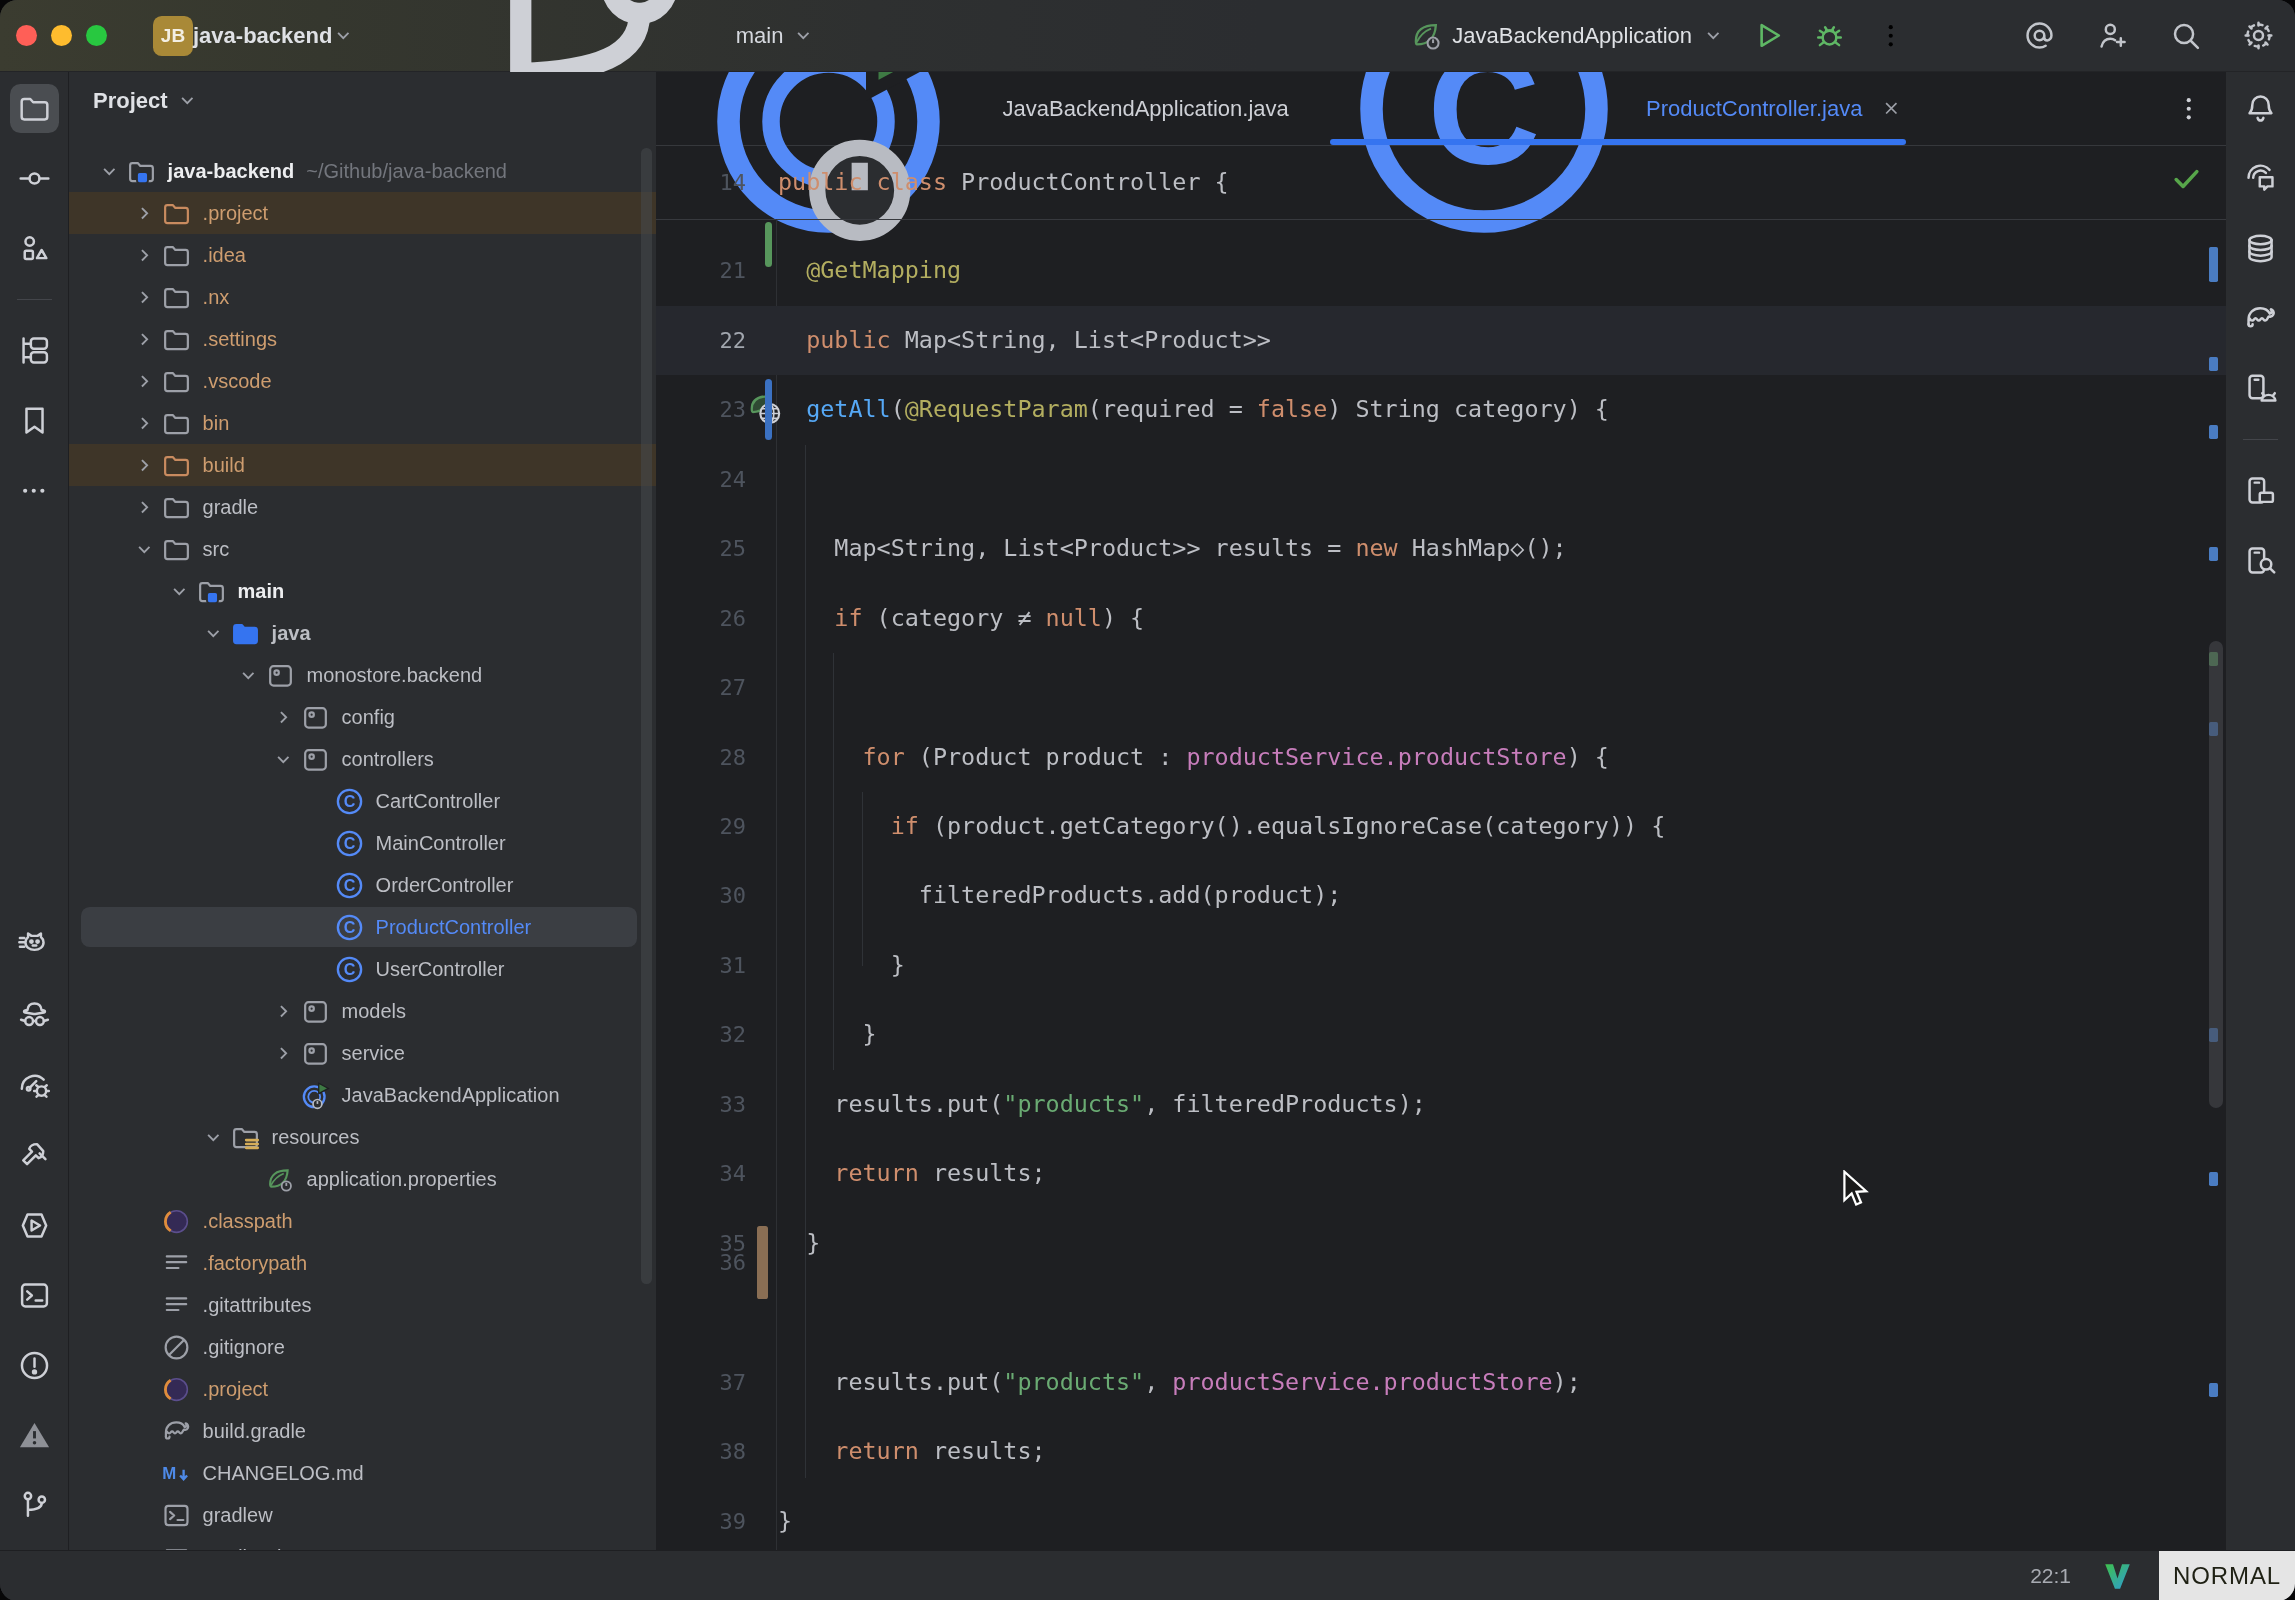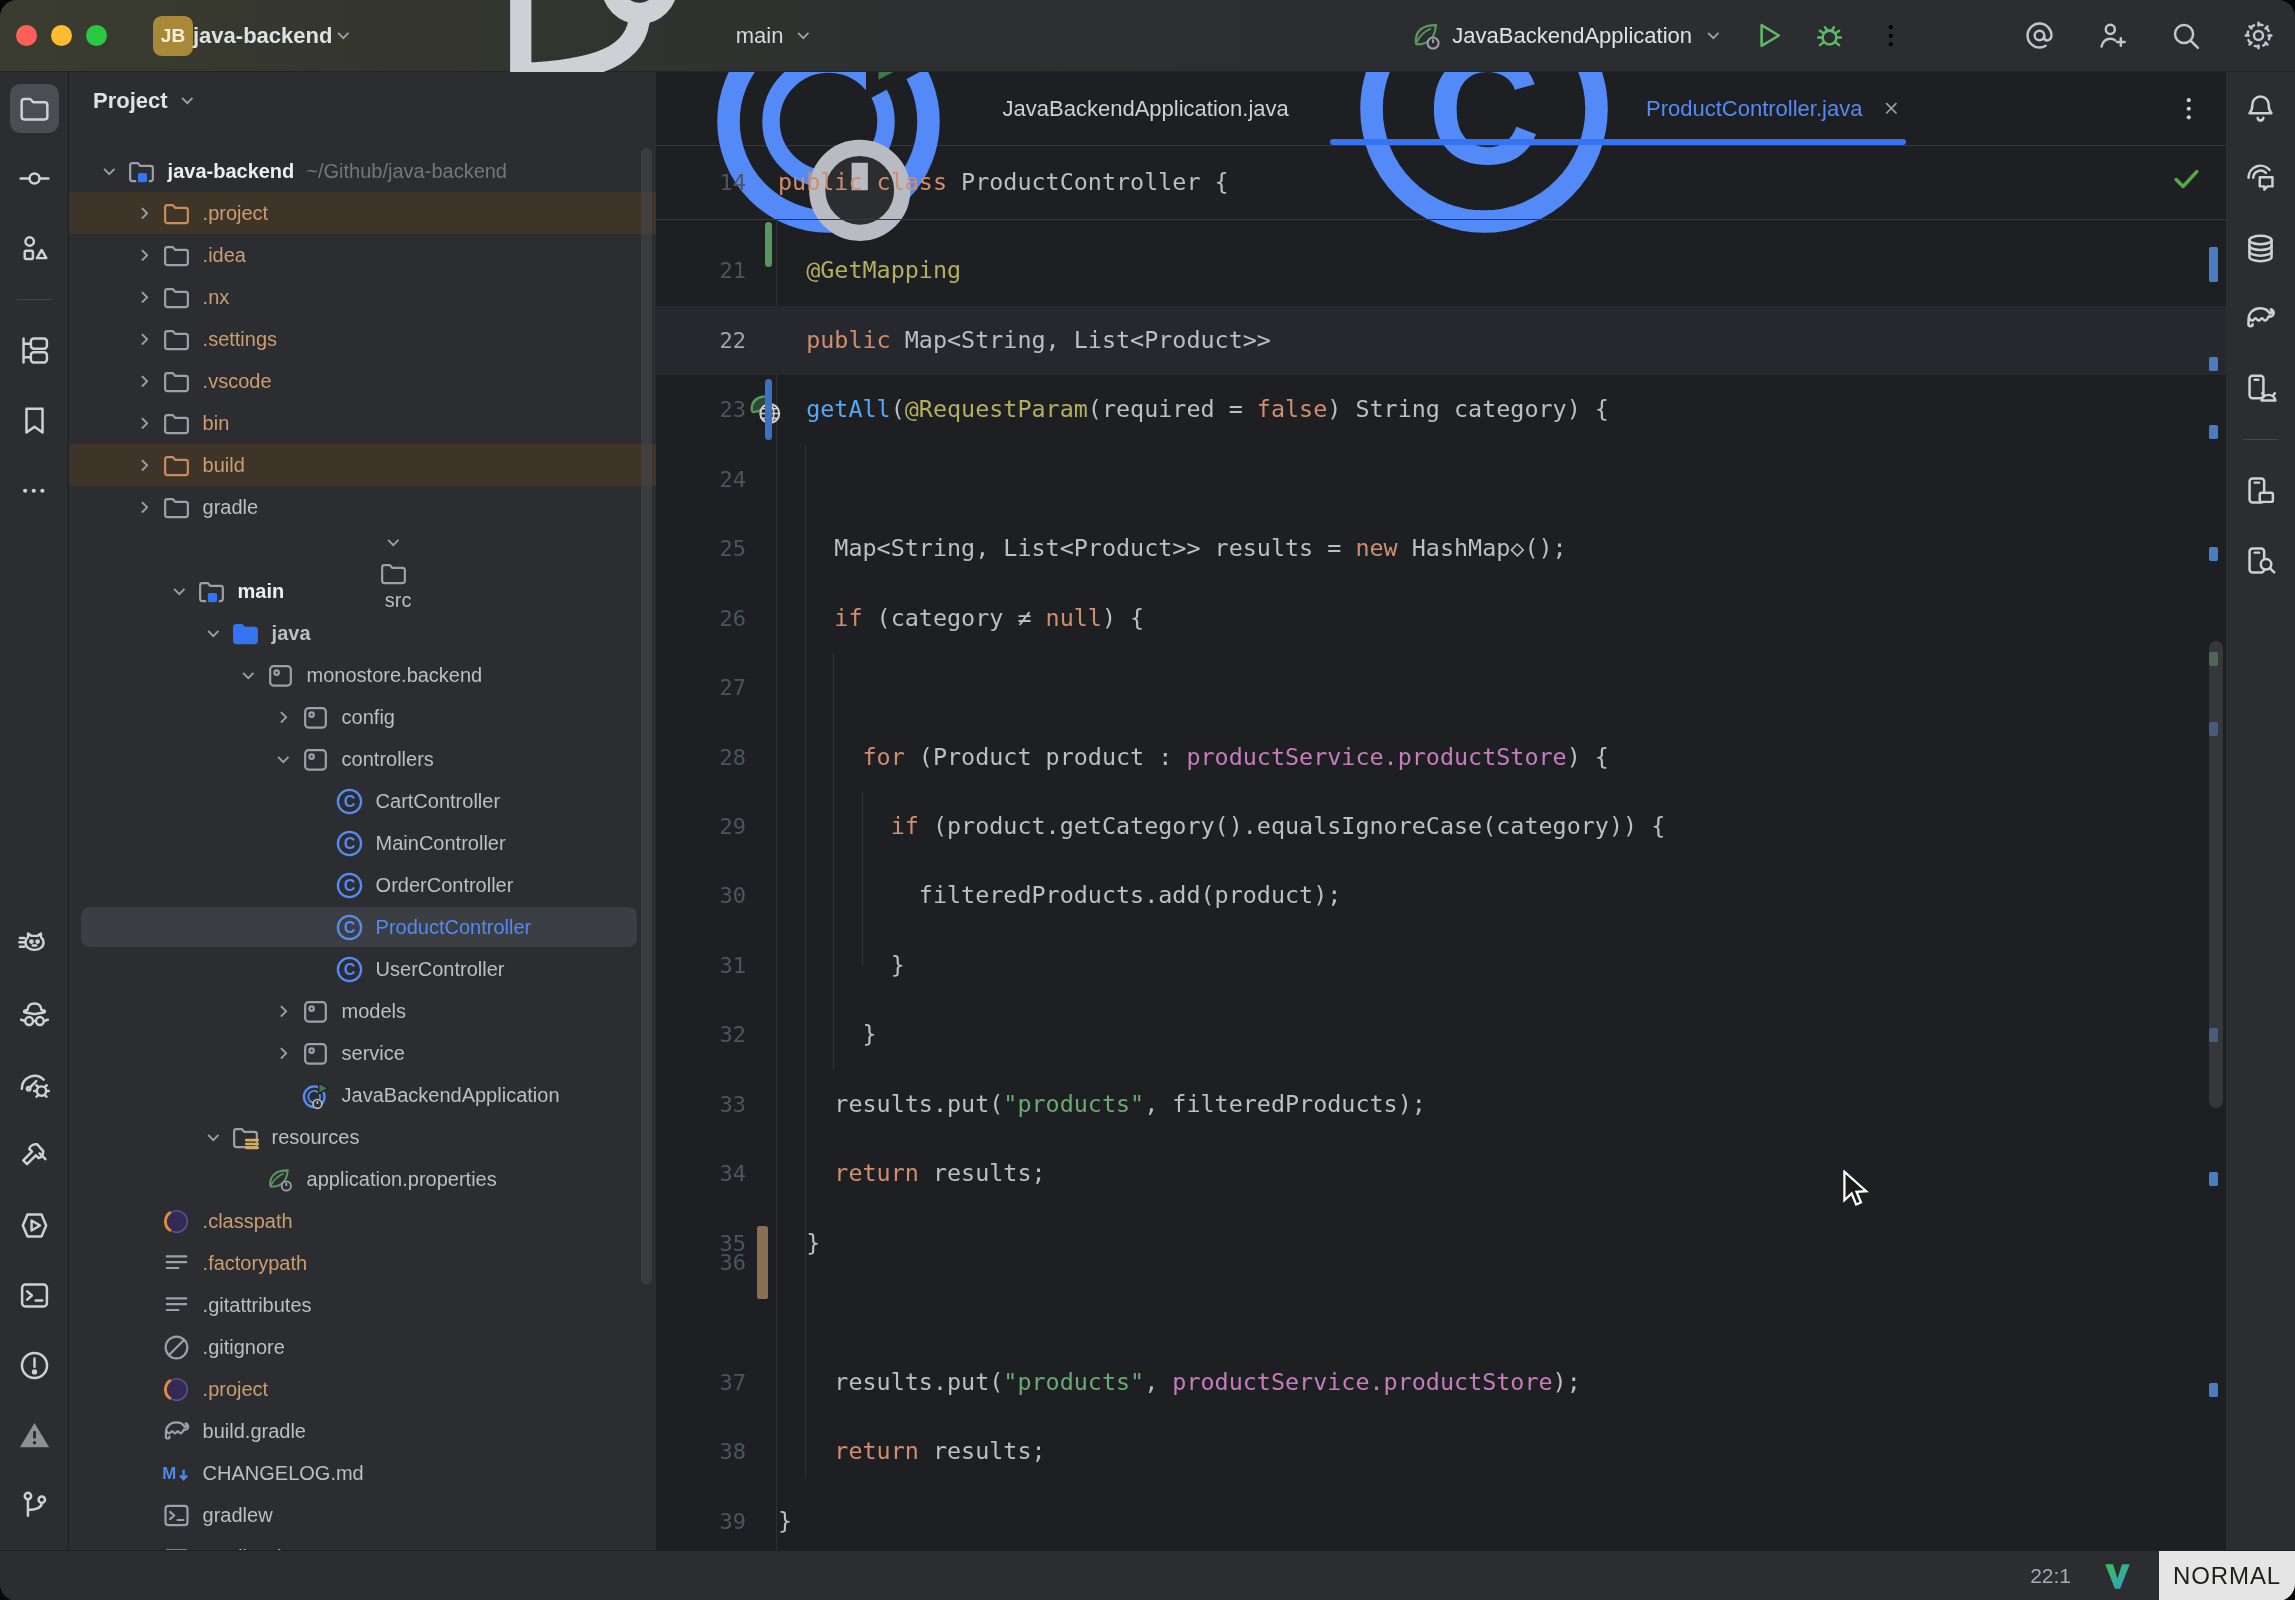--- a/index.html
+++ b/index.html
@@ -521,21 +521,21 @@
               <path d="M9.5 6.5l5.5 5.5-5.5 5.5"></path>
             </svg>
           </span>
           <span class="ibox" style="color: rgb(157, 160, 168);">
             <svg width="100%" height="100%" viewBox="0 0 24 24" fill="none" stroke="currentColor" stroke-width="1.7" stroke-linecap="round" stroke-linejoin="round">
               <path d="M3.2 7.3c0-1 .8-1.8 1.8-1.8h4.1l2 2.2h7.9c1 0 1.8.8 1.8 1.8v8.2c0 1-.8 1.8-1.8 1.8H5c-1 0-1.8-.8-1.8-1.8z"></path>
             </svg>
           </span>
           <span class="lbl plain">gradle</span>
         </div>
-        <div class="tree-row" style="padding-left: 61px; flex-direction: column;">
+        <div class="tree-row" style="padding-left: 61px;">
           <span class="chevbox">
             <svg width="22.6" height="22.6" viewBox="0 0 24 24" fill="none" stroke="currentColor" stroke-width="2">
               <path d="M6.5 9.5l5.5 5.5 5.5-5.5"></path>
             </svg>
           </span>
           <span class="ibox" style="color: rgb(157, 160, 168);">
             <svg width="100%" height="100%" viewBox="0 0 24 24" fill="none" stroke="currentColor" stroke-width="1.7" stroke-linecap="round" stroke-linejoin="round">
               <path d="M3.2 7.3c0-1 .8-1.8 1.8-1.8h4.1l2 2.2h7.9c1 0 1.8.8 1.8 1.8v8.2c0 1-.8 1.8-1.8 1.8H5c-1 0-1.8-.8-1.8-1.8z"></path>
             </svg>
           </span>

